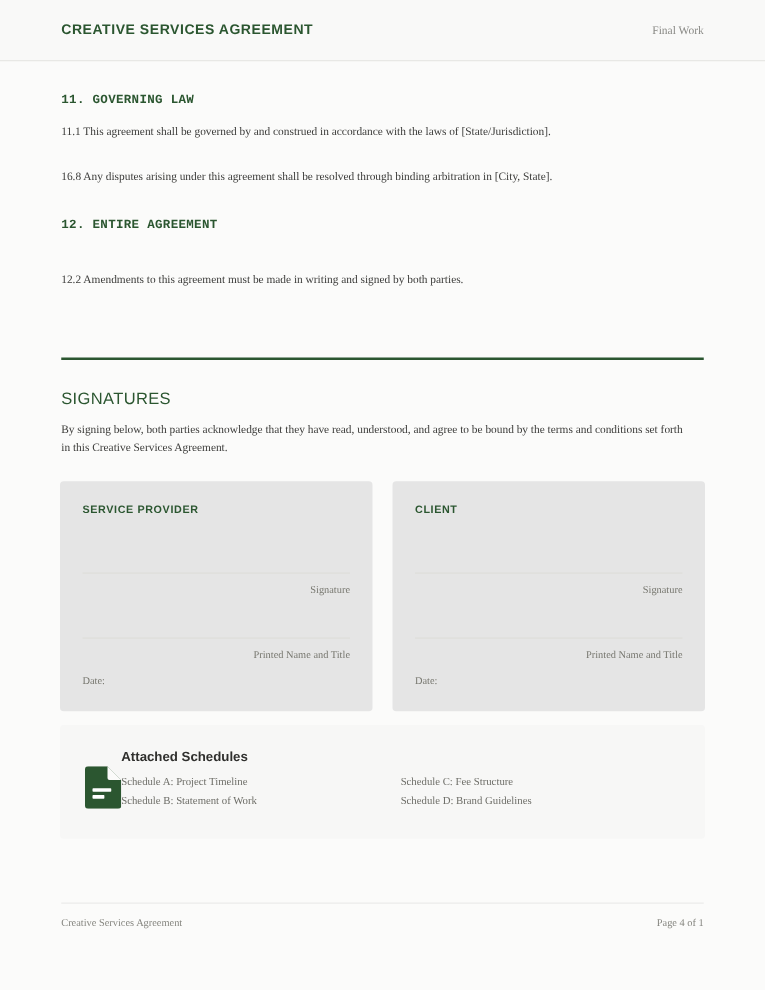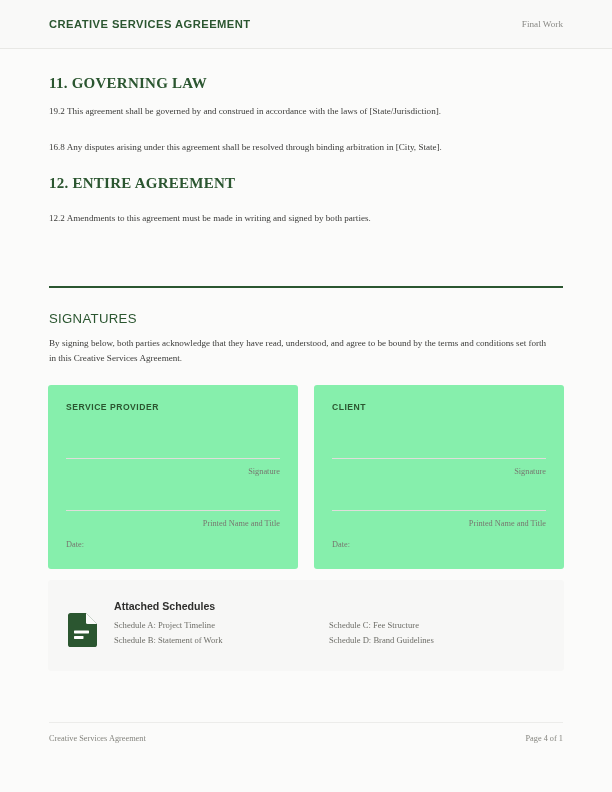--- a/index.html
+++ b/index.html
@@ -46,43 +46,43 @@
   .content {
     padding: 0 49px;
     position: relative;
   }
 
   
   .section {
     margin: 0;
   }
   .section-heading {
-    font-family: Liberation Serif, serif;
-    font-weight: bold;
-    font-size: 15px;
+    font-family: Liberation Mono, monospace;
+    font-weight: bold;
+    font-size: 10px;
     letter-spacing: 0.25px;
     color: #2b5630;
     margin: 0;
   }
   .clause {
     font-family: "Liberation Serif", serif;
     font-size: 9.1px;
     line-height: 15.6px;
     color: #3c3c3a;
     margin: 0;
     text-align: left;
   }
 
   .sec11 { position: absolute; top: 26px; left: 49px; right: 49px; }
   .sec11 .c1 { margin-top: 12px; }
   .sec11 .c2 { margin-top: 20px; }
 
   .sec12 { position: absolute; top: 126px; left: 49px; right: 49px; }
   .sec12 .c1 { margin-top: 12px; }
-  .sec12 .c2 { margin-top: 19px; }
+  .sec12 .c2 { margin-top: 30px; }
 
   
   .green-rule {
     position: absolute;
     top: 237px;
     left: 49px;
     width: 514px;
     height: 2px;
     background: #2b5630;
   }
@@ -113,21 +113,21 @@
   .sig-panels {
     position: absolute;
     top: 336px;
     left: 48px;
     width: 516px;
     display: flex;
     gap: 16px;
   }
   .sig-panel {
     flex: 1 1 0;
-    background: #86efac;
+    background: #e5e5e5;
     border-radius: 3px;
     box-sizing: border-box;
     padding: 17px 18px 20px 18px;
     min-height: 157px;
   }
   .sig-panel-title {
     font-family: "Liberation Sans", sans-serif;
     font-weight: bold;
     font-size: 8.6px;
     letter-spacing: 0.5px;
@@ -159,21 +159,20 @@
     position: absolute;
     top: 531px;
     left: 48px;
     width: 516px;
     box-sizing: border-box;
     background: #f7f7f6;
     border-radius: 3px;
     padding: 18px 20px 20px 20px;
     display: flex;
     align-items: flex-start;
-    gap: 17px;
     min-height: 91px;
   }
   .schedules-icon {
     width: 29px;
     height: 34px;
     flex: 0 0 auto;
     margin-top: 15px;
   }
   .schedules-body {
     flex: 1 1 auto;
@@ -223,21 +222,21 @@
 
 <div class="page-header">
   <div class="header-title">CREATIVE SERVICES AGREEMENT</div>
   <div class="header-meta">Final Work</div>
 </div>
 
 <div class="content">
 
   <div class="section sec11">
     <div class="section-heading">11. GOVERNING LAW</div>
-    <p class="clause c1">19.2 This agreement shall be governed by and construed in accordance with the laws of [State/Jurisdiction].</p>
+    <p class="clause c1">11.1 This agreement shall be governed by and construed in accordance with the laws of [State/Jurisdiction].</p>
     <p class="clause c2">16.8 Any disputes arising under this agreement shall be resolved through binding arbitration in [City, State].</p>
   </div>
 
   <div class="section sec12">
     <div class="section-heading">12. ENTIRE AGREEMENT</div>
     <p class="clause c2">12.2 Amendments to this agreement must be made in writing and signed by both parties.</p>
   </div>
 
   <div class="green-rule"></div>
 

